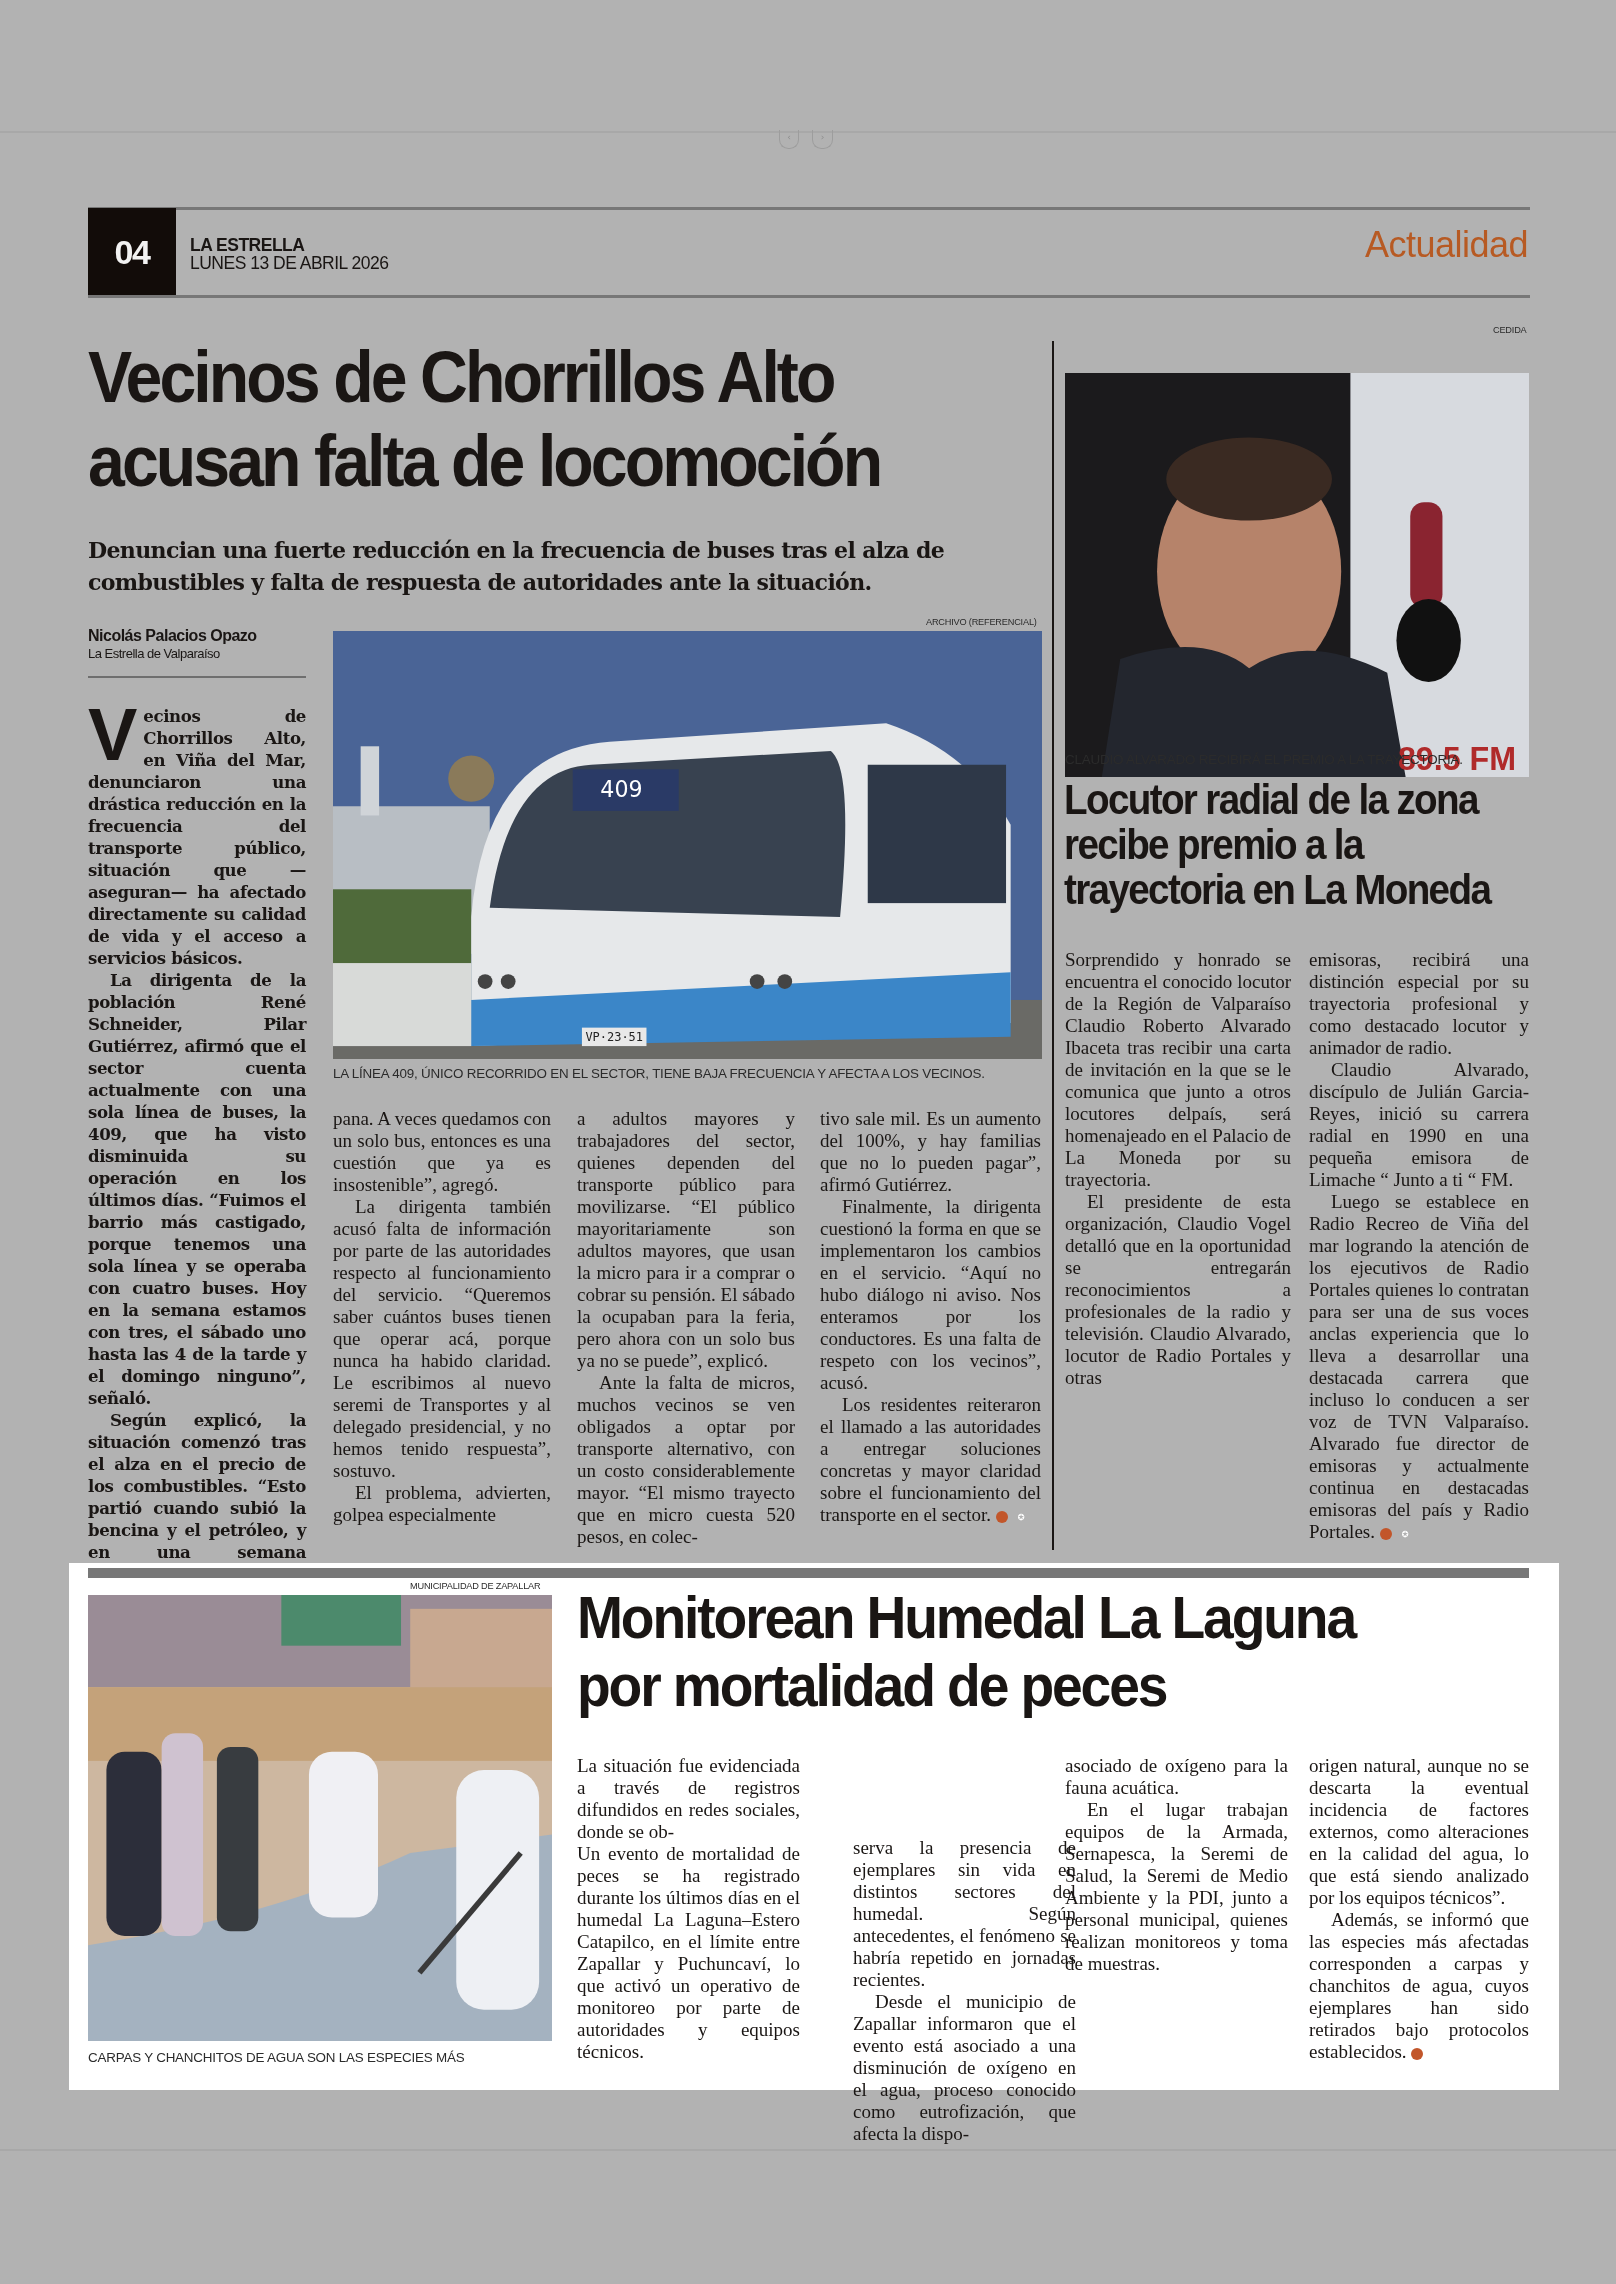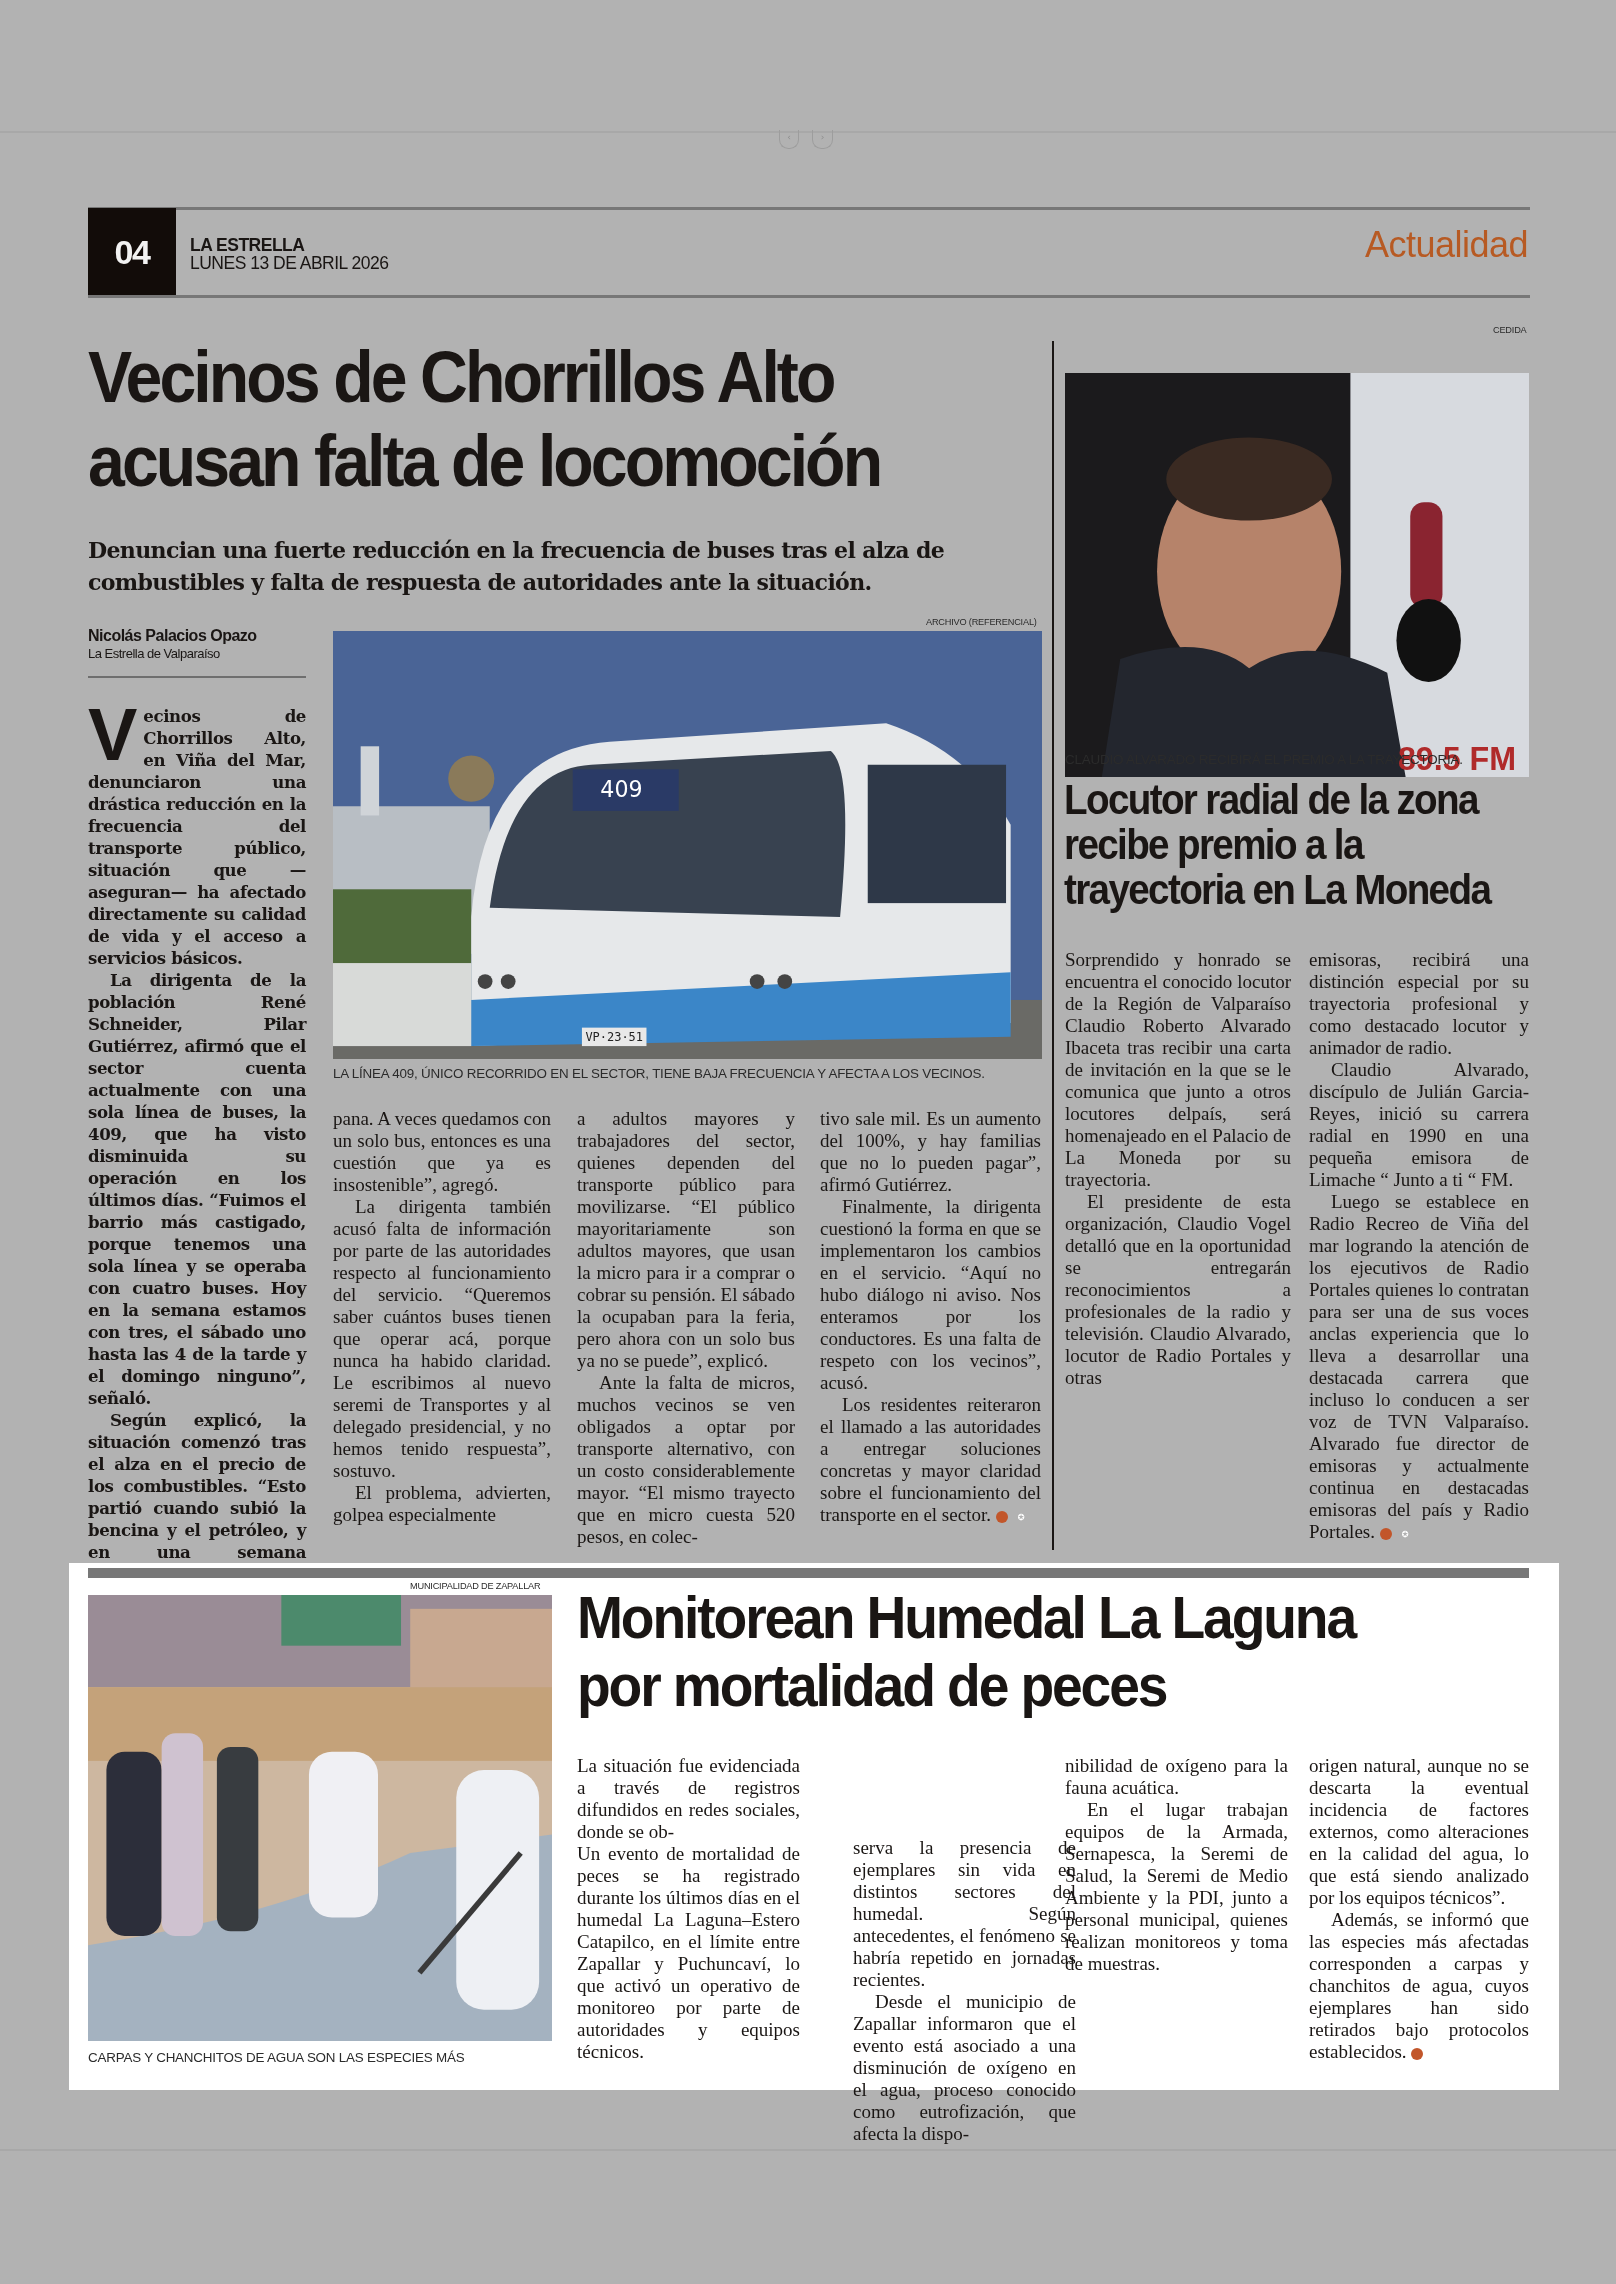--- a/index.html
+++ b/index.html
@@ -188,20 +188,20 @@
 
 <div class="col" style="left:577px; top:1755px; width:223px; height:322px;">
   <p>La situación fue evidenciada a través de registros difundidos en redes sociales, donde se ob-</p>
   <p style="text-indent:0">Un evento de mortalidad de peces se ha registrado durante los últimos días en el humedal La Laguna–Estero Catapilco, en el límite entre Zapallar y Puchuncaví, lo que activó un operativo de monitoreo por parte de autoridades y equipos técnicos.</p>
 </div>
 <div class="col" style="left:821px; top:1837px; width:223px; height:322px;margin-left:32px;">
   <p style="text-indent:0">serva la presencia de ejemplares sin vida en distintos sectores del humedal. Según antecedentes, el fenómeno se habría repetido en jornadas recientes.</p>
   <p>Desde el municipio de Zapallar informaron que el evento está asociado a una disminución de oxígeno en el agua, proceso conocido como eutrofización, que afecta la dispo-</p>
 </div>
 <div class="col" style="left:1065px; top:1755px; width:223px; height:322px;">
-  <p style="text-indent:0">nibilidad de oxígeno para la fauna acuática.</p>
+  <p style="text-indent:0">asociado de oxígeno para la fauna acuática.</p>
   <p>En el lugar trabajan equipos de la Armada, Sernapesca, la Seremi de Salud, la Seremi de Medio Ambiente y la PDI, junto a personal municipal, quienes realizan monitoreos y toma de muestras.</p>
 </div>
 <div class="col" style="left:1309px; top:1755px; width:220px; height:322px;">
   <p style="text-indent:0">origen natural, aunque no se descarta la eventual incidencia de factores externos, como alteraciones en la calidad del agua, lo que está siendo analizado por los equipos técnicos”.</p>
   <p><span>Además, se informó que las especies más afectadas corresponden a carpas y chanchitos de agua, cuyos ejemplares han sido retirados bajo protocolos establecidos.</span> <span class="end-mark">✪</span></p>
 </div>
 
 
 </body></html>

